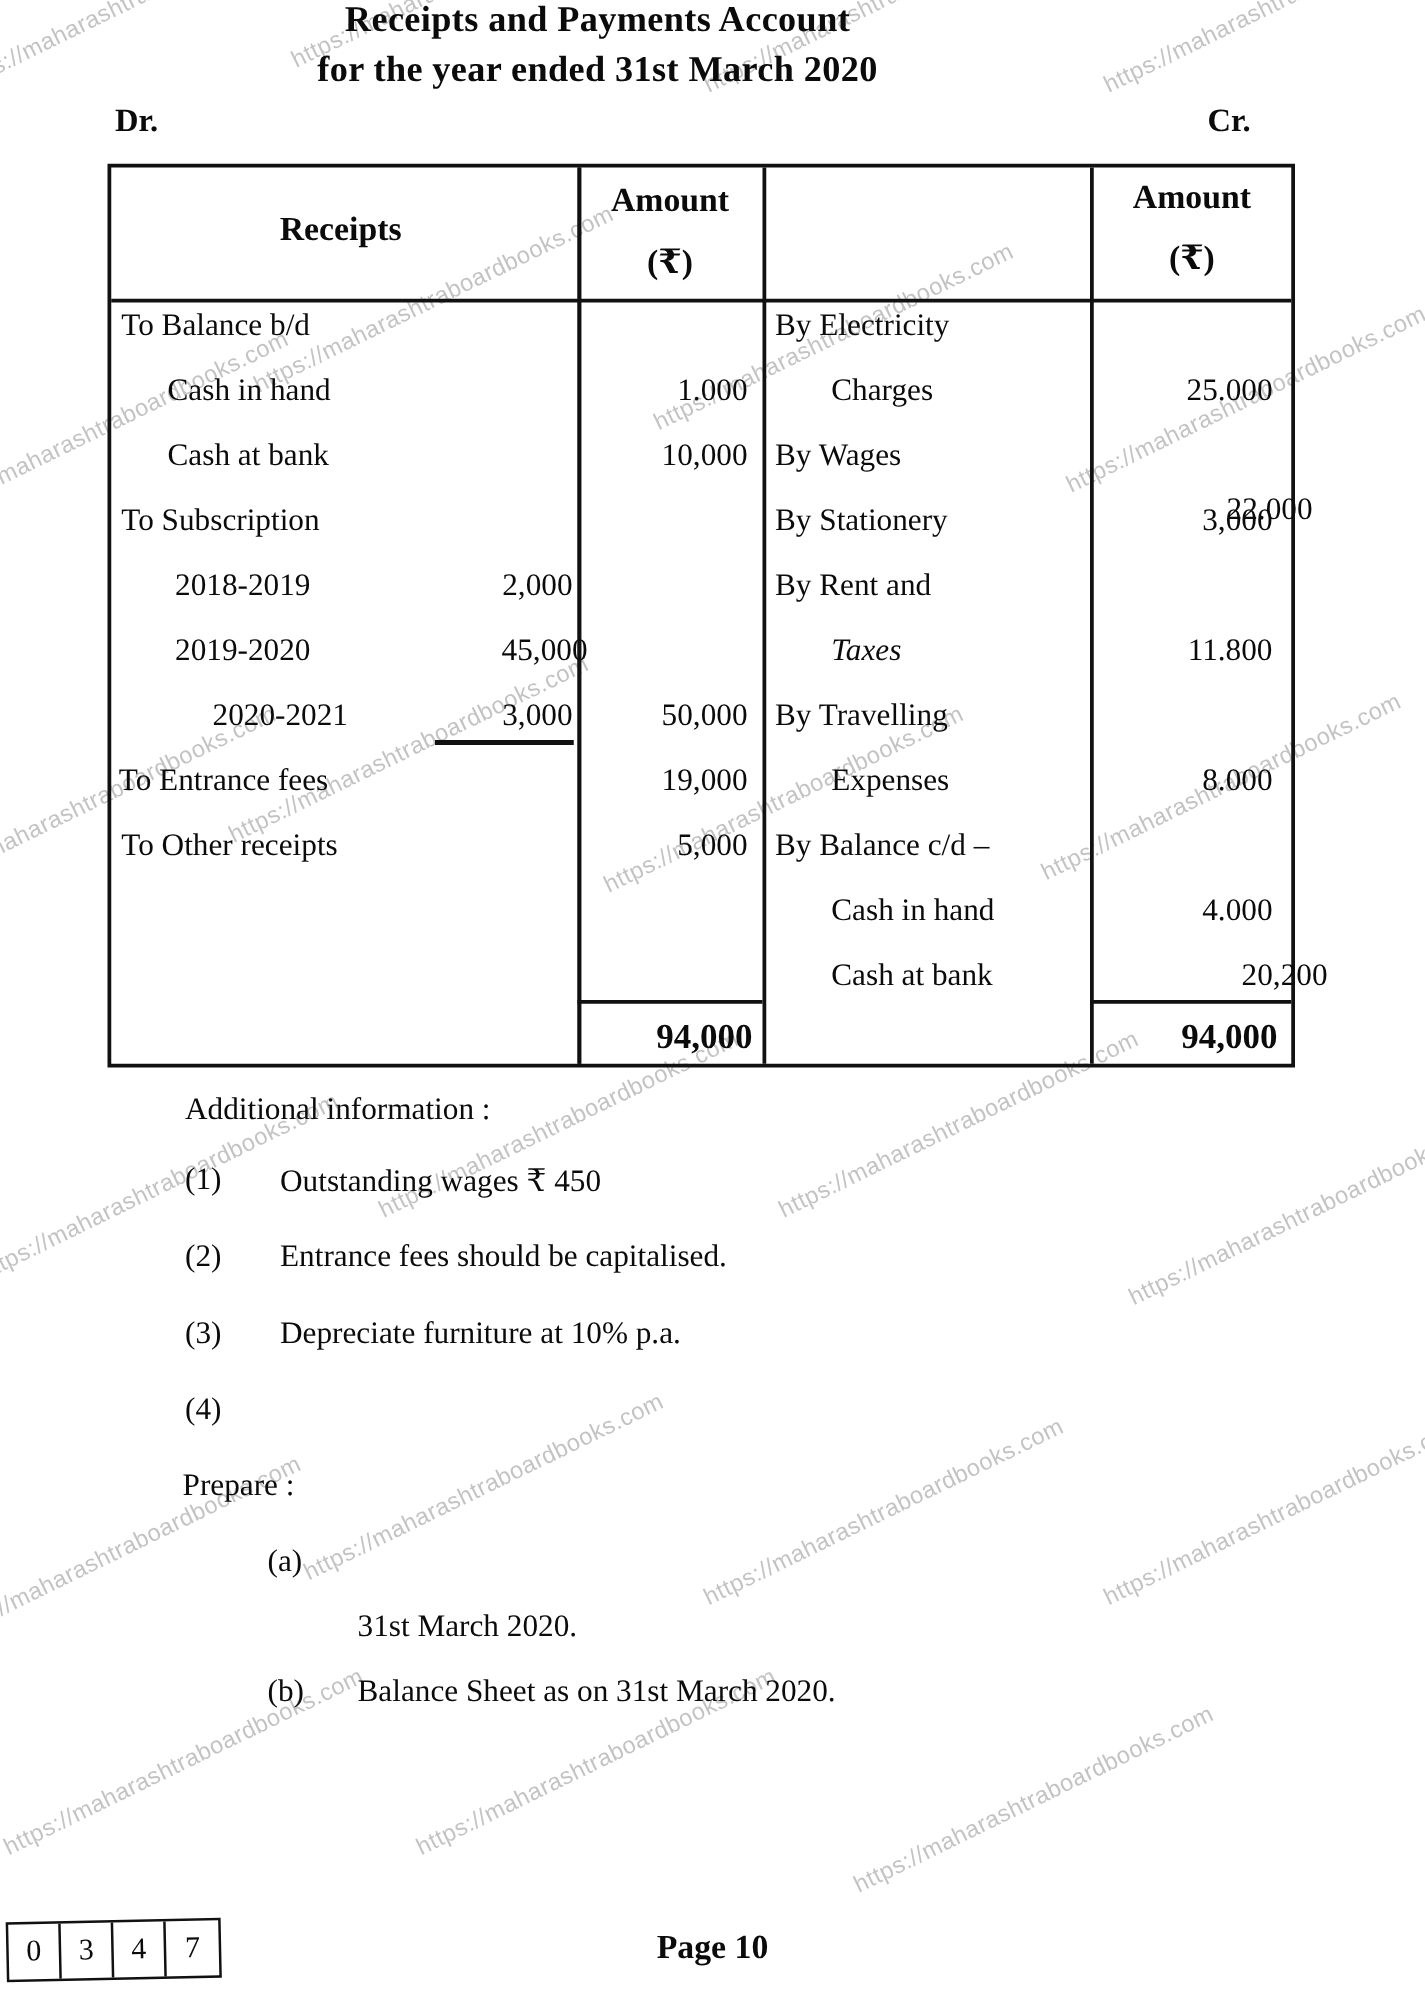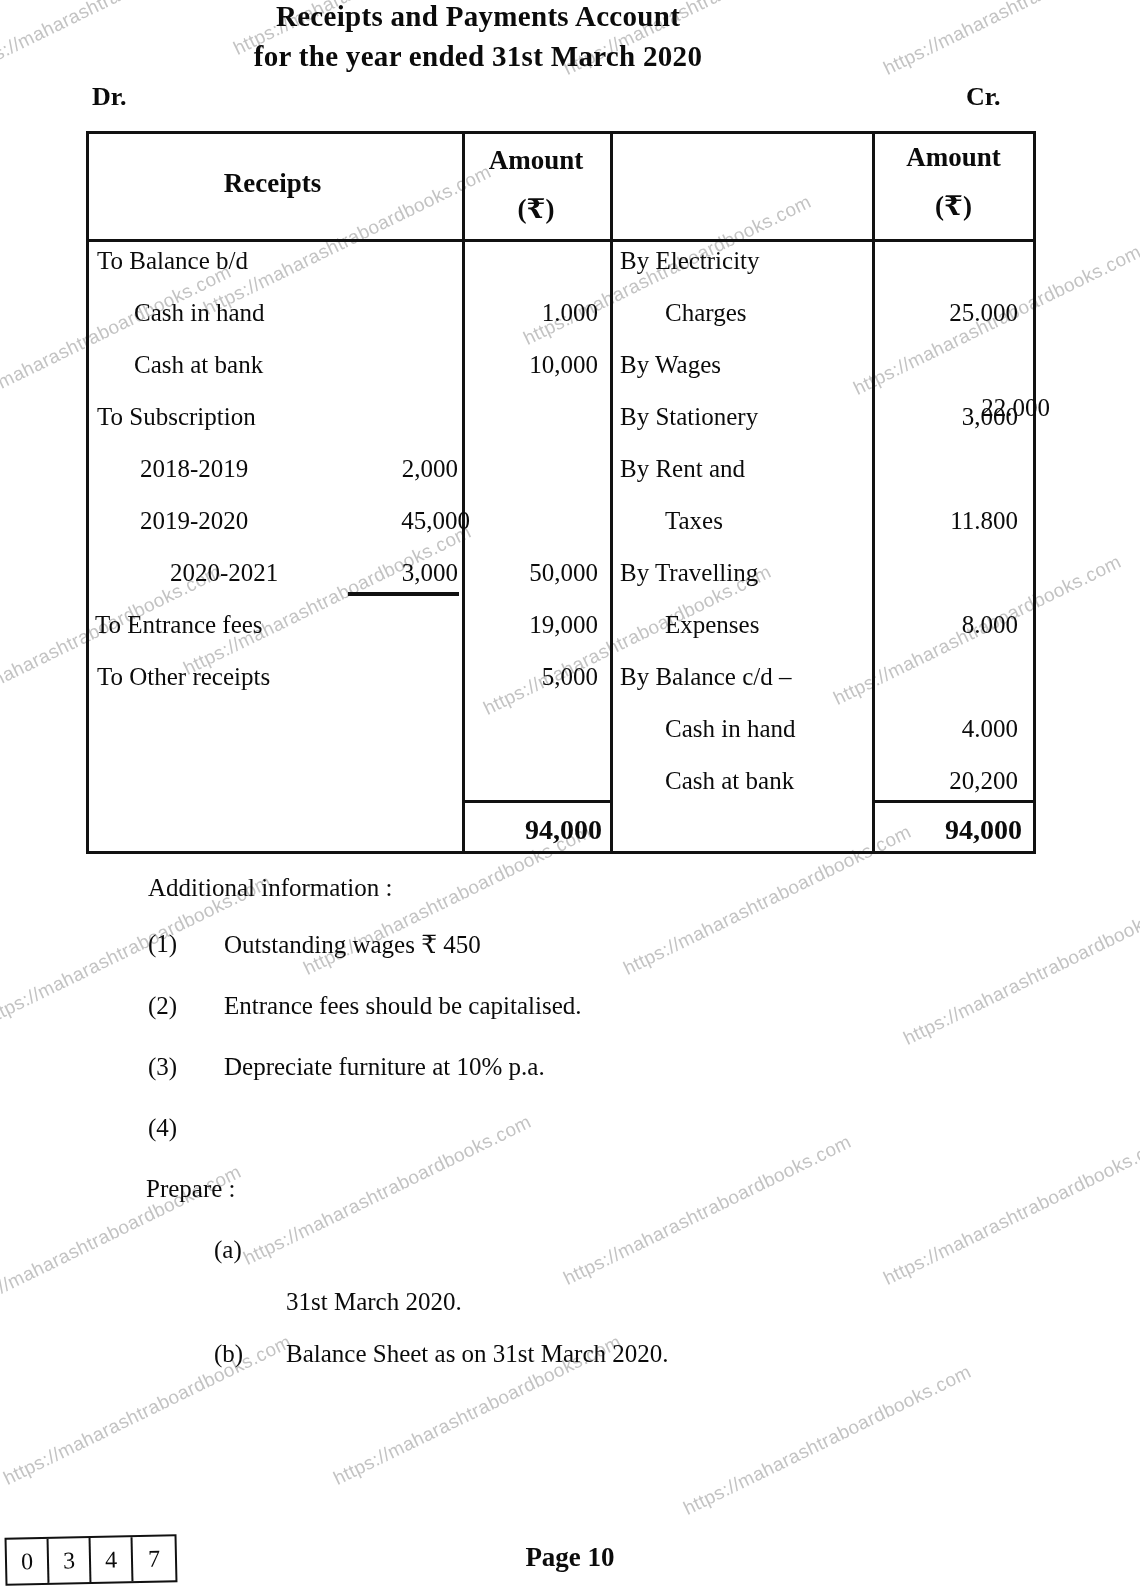--- a/index.html
+++ b/index.html
@@ -250,30 +250,30 @@
   <div class="amt" style="left:462px; top:664px; width:136px;">5,000</div>
 
   <div class="cell-text" style="left:620px; top:248px;">By Electricity</div>
   <div class="cell-text" style="left:665px; top:300px;">Charges</div>
   <div class="amt" style="left:872px; top:300px; width:146px;">25.000</div>
   <div class="cell-text" style="left:620px; top:352px;">By Wages</div>
   <div class="amt" style="left:904px; top:352px; width:146px;margin-top:43px;">22.000</div>
   <div class="cell-text" style="left:620px; top:404px;">By Stationery</div>
   <div class="amt" style="left:872px; top:404px; width:146px;">3,000</div>
   <div class="cell-text" style="left:620px; top:456px;">By Rent and</div>
-  <div class="cell-text" style="left:665px; top:508px;">Taxes</div>
+  <div class="cell-text" style="left:665px; top:508px;font-style:italic;">Taxes</div>
   <div class="amt" style="left:872px; top:508px; width:146px;">11.800</div>
   <div class="cell-text" style="left:620px; top:560px;">By Travelling</div>
   <div class="cell-text" style="left:665px; top:612px;">Expenses</div>
   <div class="amt" style="left:872px; top:612px; width:146px;">8.000</div>
   <div class="cell-text" style="left:620px; top:664px;">By Balance c/d –</div>
   <div class="cell-text" style="left:665px; top:716px;">Cash in hand</div>
   <div class="amt" style="left:872px; top:716px; width:146px;">4.000</div>
   <div class="cell-text" style="left:665px; top:768px;">Cash at bank</div>
-  <div class="amt" style="left:872px; top:768px; width:146px;">20,200</div>
+  <div class="amt" style="left:916px; top:768px; width:146px;">20,200</div>
 
   <div class="total-amt" style="left:462px; top:816px; width:140px;">94,000</div>
   <div class="total-amt" style="left:872px; top:816px; width:150px;">94,000</div>
 
   <div class="info-heading" style="left:148px; top:874px;">Additional information :</div>
 
   <div class="info-item-marker" style="left:148px; top:930px;">(1)</div>
   <div class="info-item-text" style="left:224px; top:930px;">Outstanding wages ₹ 450</div>
 
   <div class="info-item-marker" style="left:148px; top:992px;">(2)</div>

